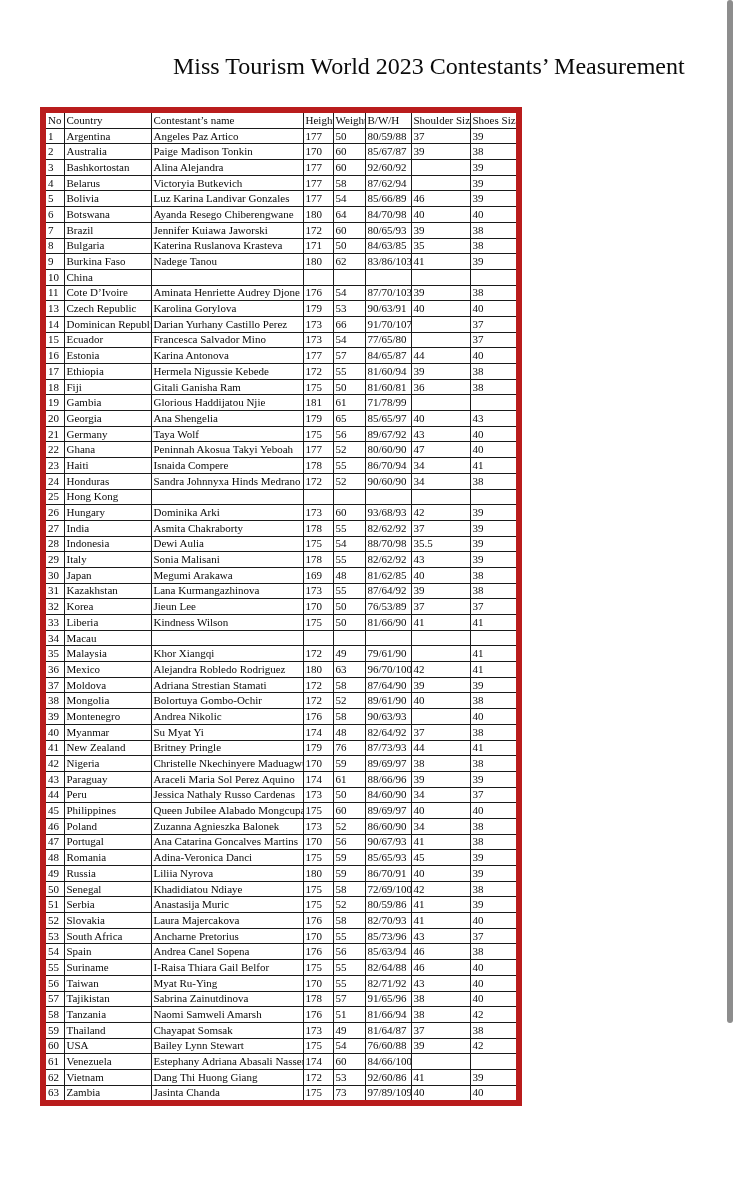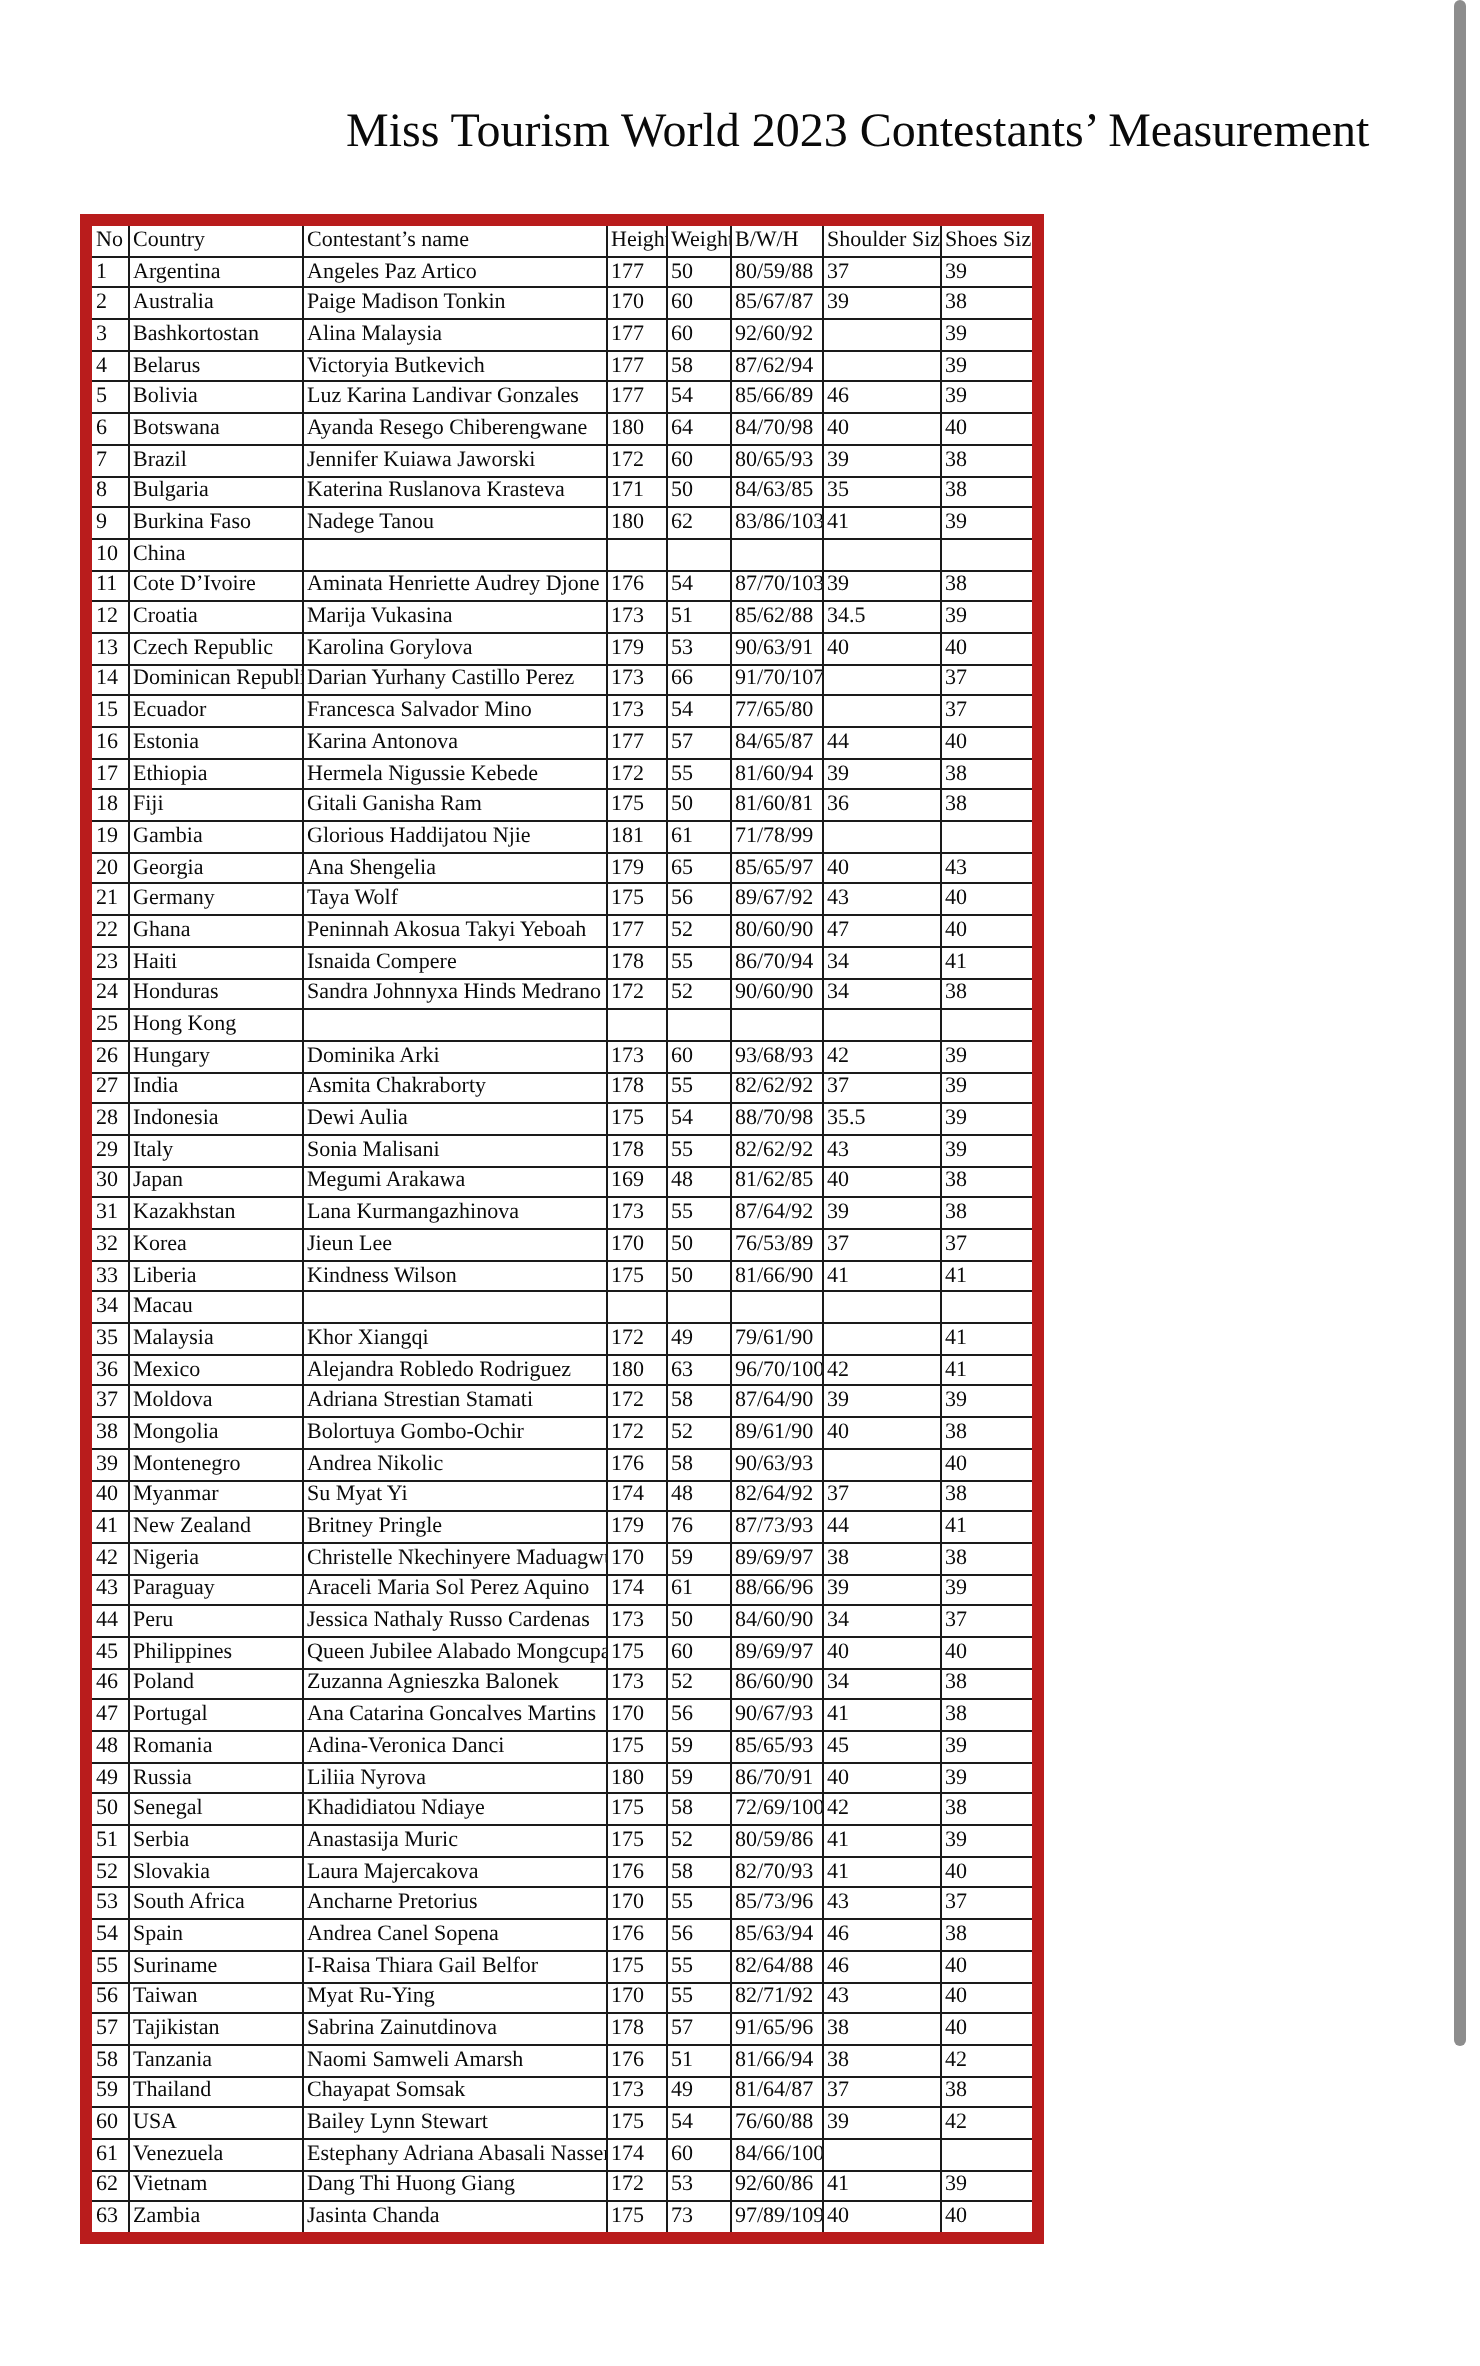--- a/index.html
+++ b/index.html
@@ -111,21 +111,21 @@
           <td>Paige Madison Tonkin</td>
           <td>170</td>
           <td>60</td>
           <td>85/67/87</td>
           <td>39</td>
           <td>38</td>
         </tr>
         <tr>
           <td>3</td>
           <td>Bashkortostan</td>
-          <td>Alina Malaysia</td>
+          <td>Alina Alejandra</td>
           <td>177</td>
           <td>60</td>
           <td>92/60/92</td>
           <td></td>
           <td>39</td>
         </tr>
         <tr>
           <td>4</td>
           <td>Belarus</td>
           <td>Victoryia Butkevich</td>
@@ -197,30 +197,20 @@
         </tr>
         <tr>
           <td>11</td>
           <td>Cote D’Ivoire</td>
           <td>Aminata Henriette Audrey Djone</td>
           <td>176</td>
           <td>54</td>
           <td>87/70/103</td>
           <td>39</td>
           <td>38</td>
-        </tr>
-        <tr>
-          <td>12</td>
-          <td>Croatia</td>
-          <td>Marija Vukasina</td>
-          <td>173</td>
-          <td>51</td>
-          <td>85/62/88</td>
-          <td>34.5</td>
-          <td>39</td>
         </tr>
         <tr>
           <td>13</td>
           <td>Czech Republic</td>
           <td>Karolina Gorylova</td>
           <td>179</td>
           <td>53</td>
           <td>90/63/91</td>
           <td>40</td>
           <td>40</td>

